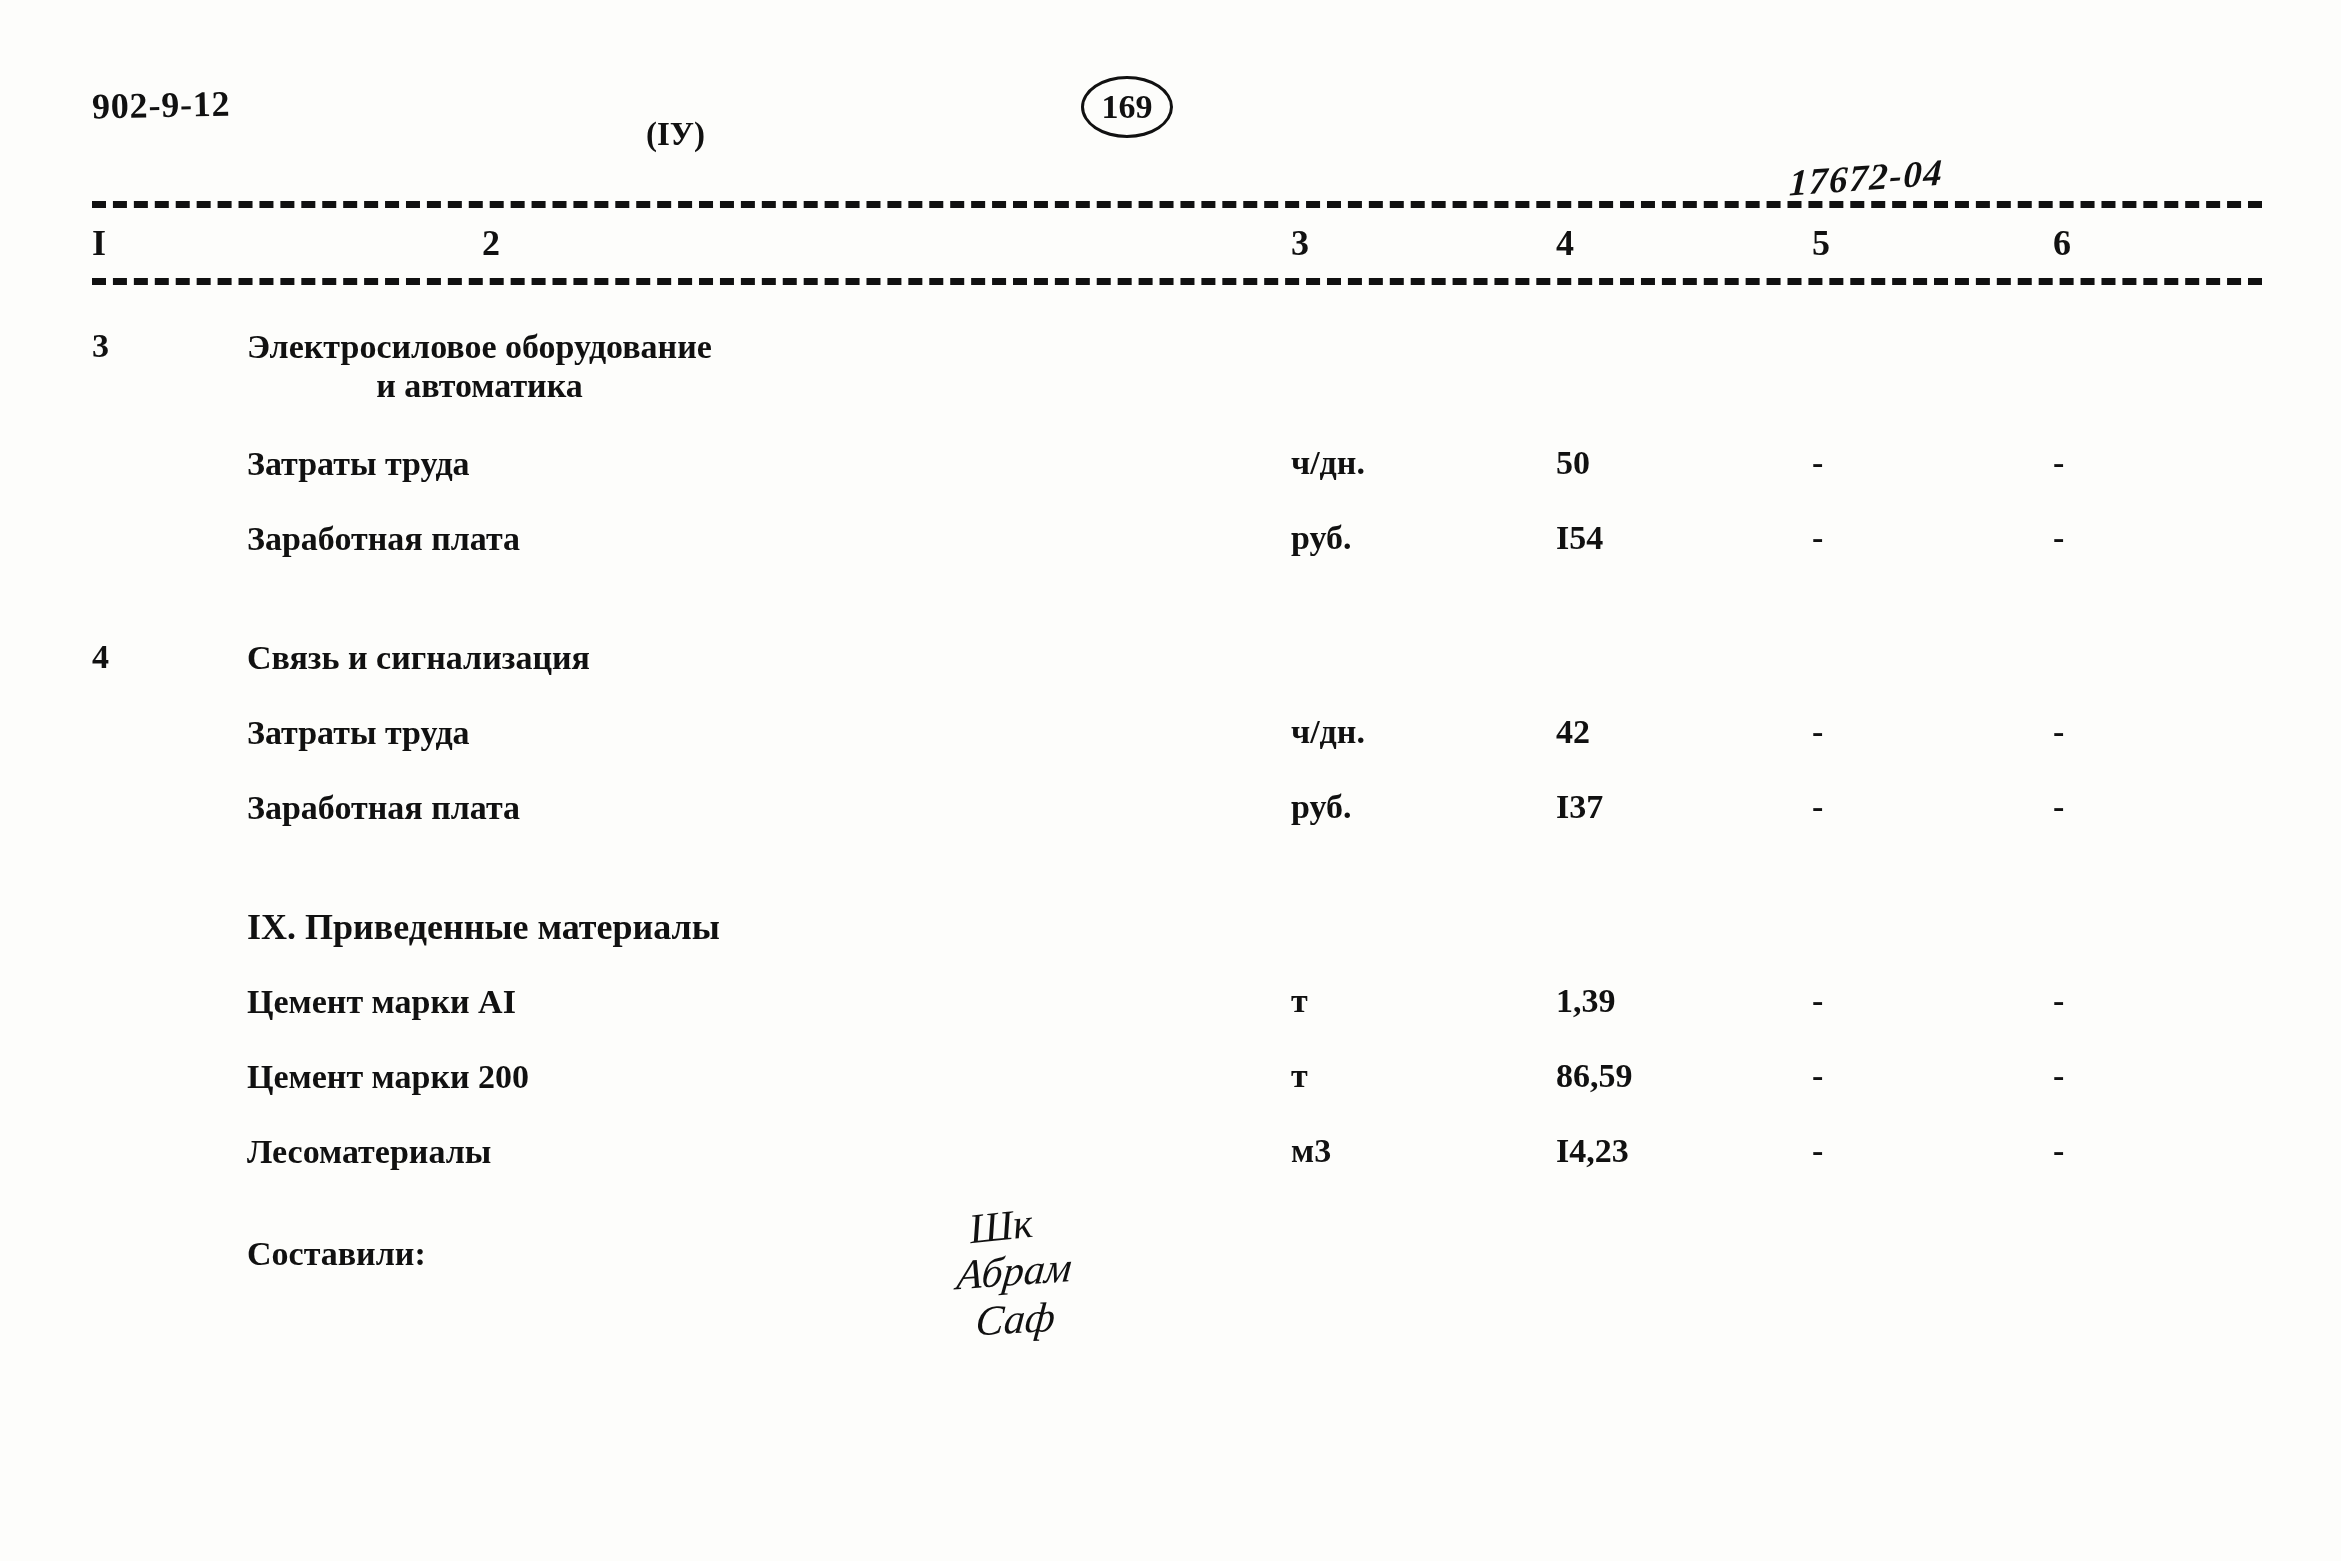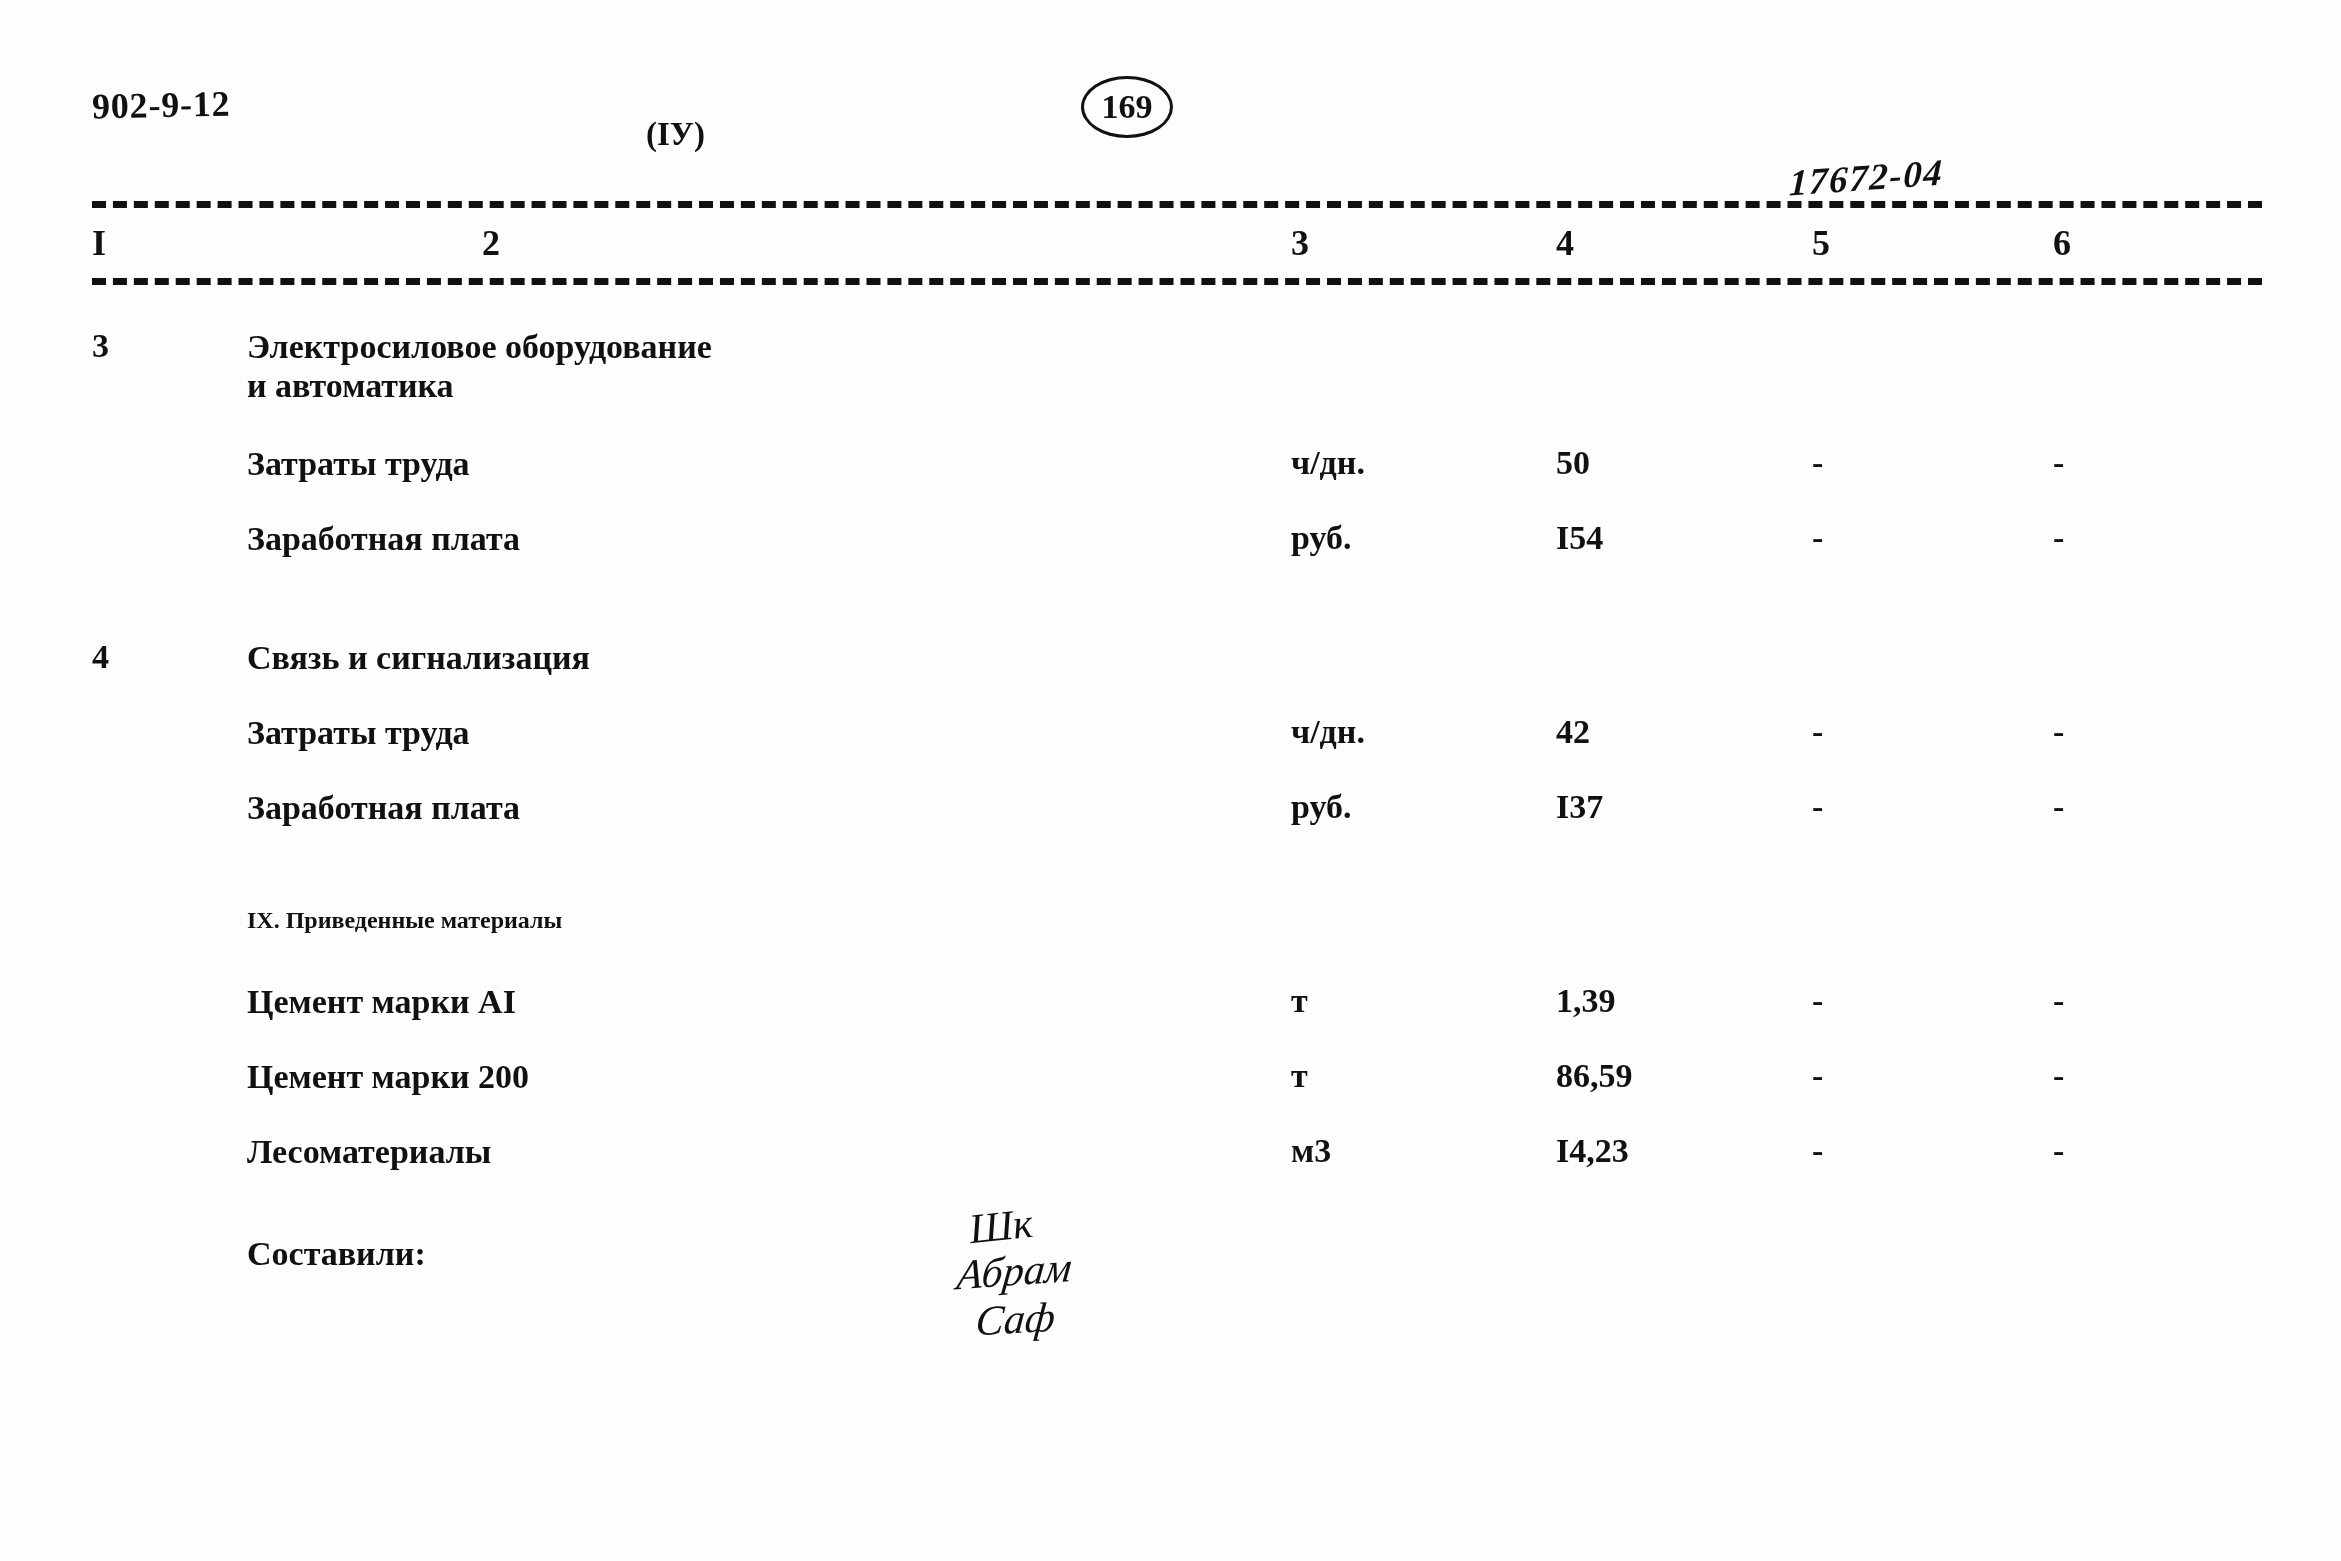--- a/index.html
+++ b/index.html
@@ -103,34 +103,34 @@
 
   .c1, .c2, .c3, .c4, .c5, .c6 {
     position: absolute;
     font-family: "Liberation Serif", serif;
     font-weight: bold;
     color: #111;
     font-size: 34px;
     white-space: pre-line;
   }
   .c1 { left: 92px;  top: 0; }
-  .c2 { left: 247px;  top: 0; line-height: 1.15; }
+  .c2 { left: 247px;  top: 0; line-height: 1.15; text-align: center; }
   .c3 { left: 1291px; top: 0; }
   .c4 { left: 1556px; top: 0; }
   .c5 { left: 1812px; top: 0; }
   .c6 { left: 2053px; top: 0; }
 
   .dash-cell {
     font-family: "Liberation Serif", serif;
     font-weight: bold;
     font-size: 34px;
   }
   .subhead {
     font-family: "Liberation Serif", serif;
-    font-size: 24px;
+    font-size: 36px;
     font-weight: bold;
     color: #111;
   }
   
   .footer {
     position: absolute;
     left: 0;
     top: 1221px;
     width: 2210px;
     height: 233px;

